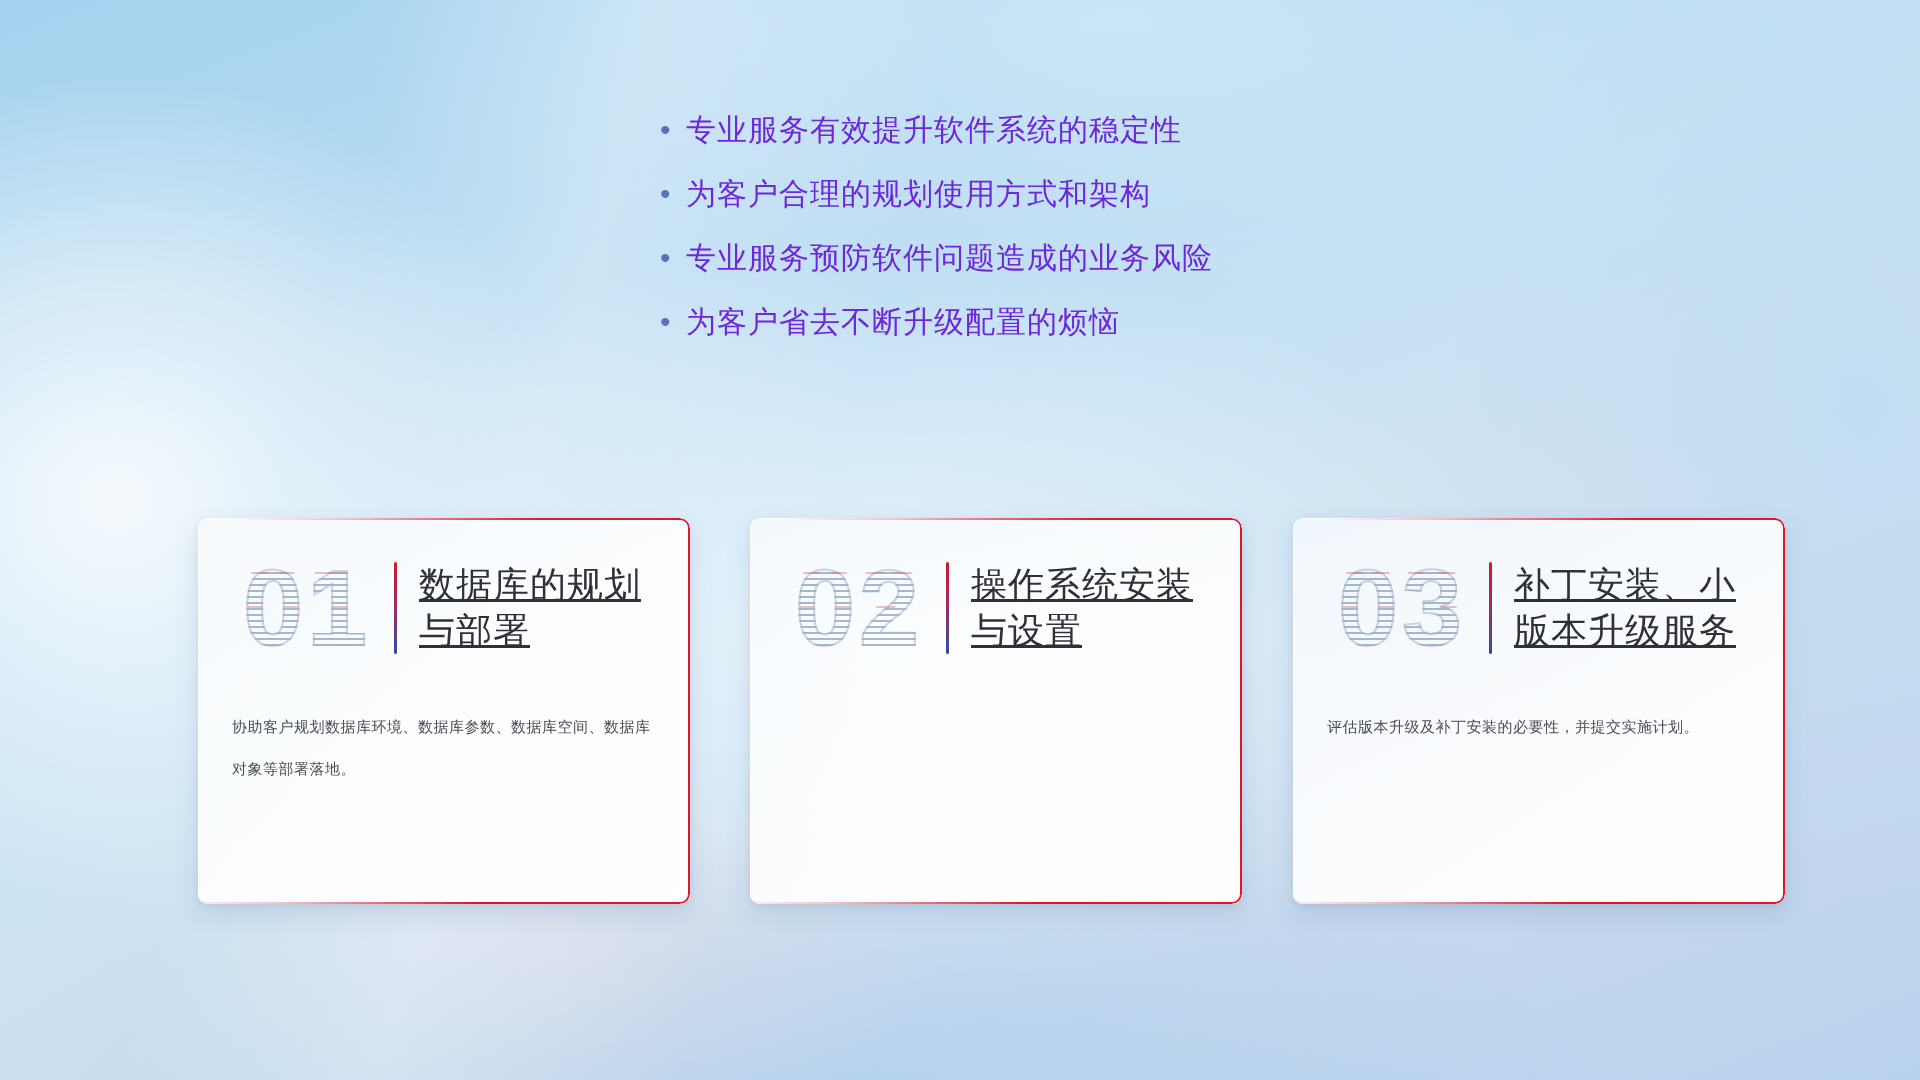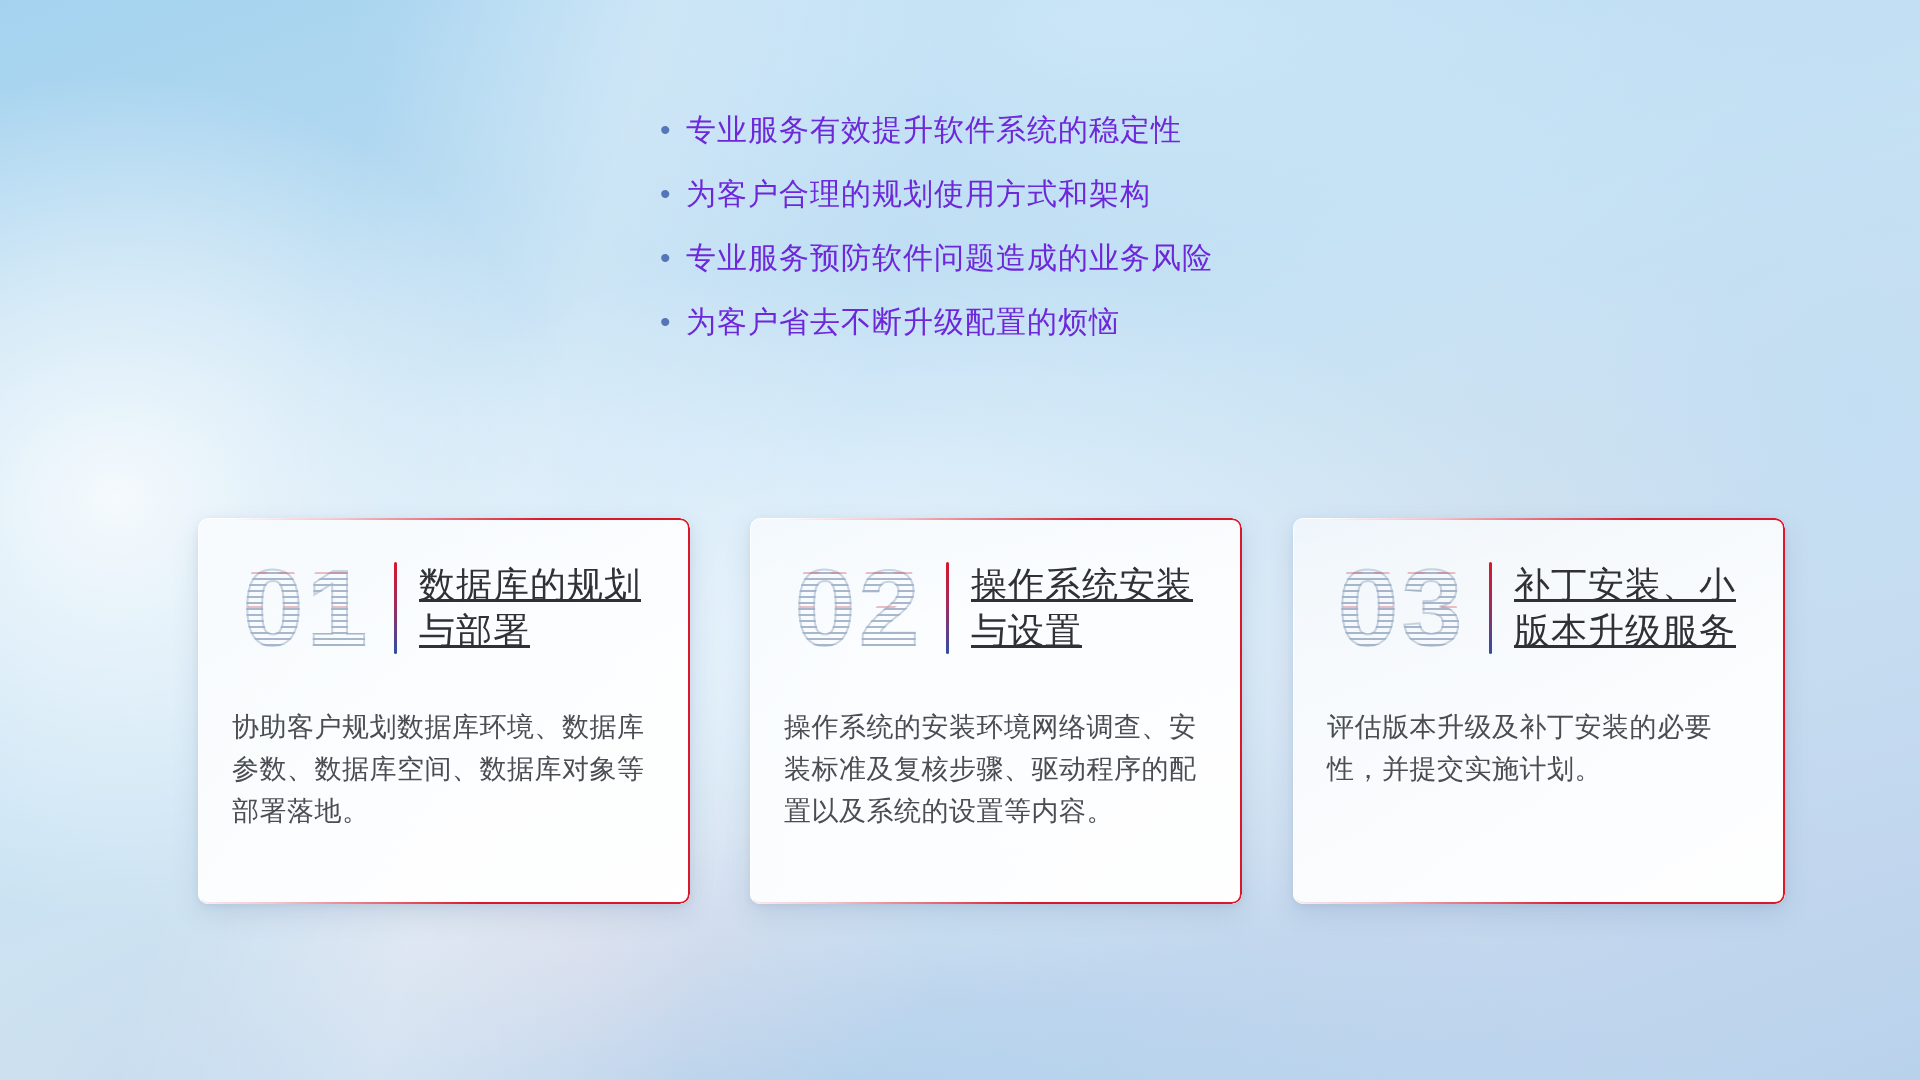--- a/index.html
+++ b/index.html
@@ -184,21 +184,21 @@
     font-size:36px;
     line-height:46px;
     color:#2f3136;
     letter-spacing:1px;
     text-decoration:underline;
   }
   .card-body{
     position:absolute;
     left:34px; right:30px;
     top:188px;
-    font-size:27px;
+    font-size:15px;
     line-height:42px;
     color:#4a4d52;
     letter-spacing:.5px;
   }
 </style>
 </head>
 <body>
 
 <div id="slide">
 
@@ -279,21 +279,20 @@
 
     <div class="card c2">
       <div class="card-inner-edge"></div>
       <div class="card-accent"></div>
       <div class="card-head">
         <div class="card-number">02</div>
         <div class="card-rule"></div>
         <div class="card-title">操作系统安装与设置</div>
       </div>
       <div class="card-number-tint">02</div>
-      <div class="card-body">操作系统的安装环境网络调查、安装标准及复核步骤、驱动程序的配置以及系统的设置等内容。</div>
     </div>
 
     <div class="card c3">
       <div class="card-inner-edge"></div>
       <div class="card-accent"></div>
       <div class="card-head">
         <div class="card-number">03</div>
         <div class="card-rule"></div>
         <div class="card-title">补丁安装、小版本升级服务</div>
       </div>

